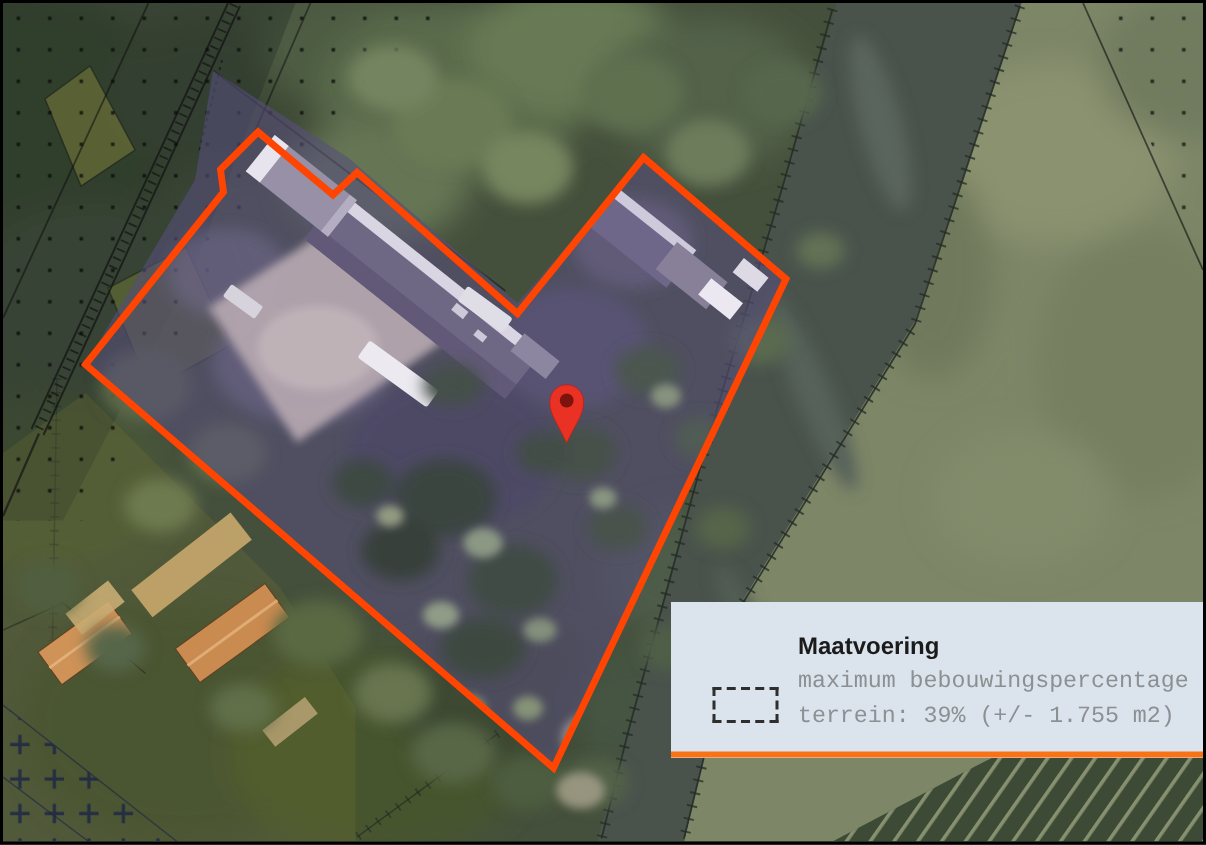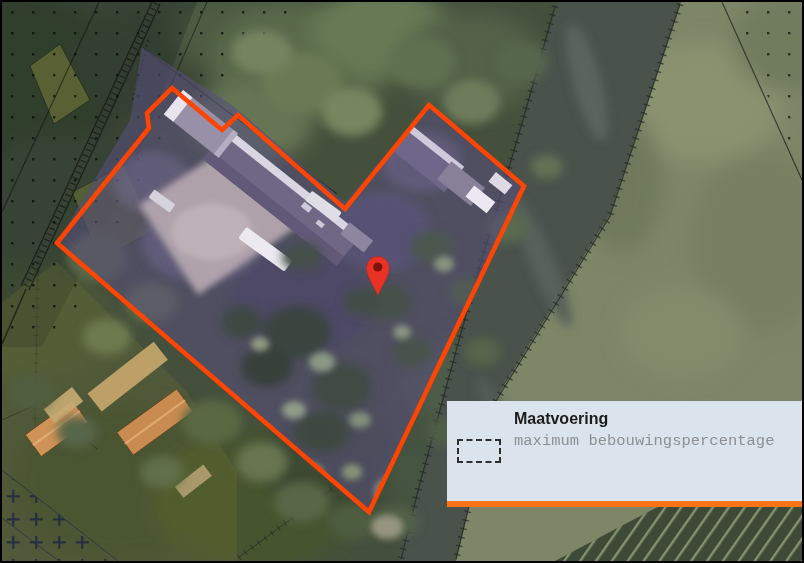--- a/index.html
+++ b/index.html
@@ -15,22 +15,22 @@
 }
 html,body{margin:0;padding:0;background:#222;}
 .frame{
   position:relative;width:804px;height:563px;box-sizing:border-box;
   border:2px solid #000;overflow:hidden;background:#45503c;
   font-family:"Liberation Sans",sans-serif;
 }
 .map-svg{position:absolute;left:0;top:0;width:800px;height:559px;display:block;}
 .legend{
   position:absolute;left:445px;top:399px;right:0;height:100px;
-  background:var(--color-panel_bg);border-bottom:6px solid #f97316;
-  display:flex;align-items:flex-start;z-index:5;
+  background:var(--color-panel_bg);border-bottom:4px solid #f97316;
+  display:flex;align-items:center;z-index:5;padding-left:18px;
 }
 .legend-iconbox{margin:38px 0 0 10px;flex:0 0 auto;}
 .dashed-rect{width:40px;height:20px;border:2.5px dashed #2e2e2e;}
 .legend-text{margin-left:13px;padding-top:6px;min-width:0;}
 .legend-title{font-size:16px;line-height:23px;font-weight:700;color:var(--color-panel_title);}
 .legend-line{font-size:15.5px;line-height:23px;color:var(--color-panel_text);font-family:Liberation Mono, monospace;}
 </style>
 </head>
 <body>
 
@@ -291,15 +291,16 @@
   </g>
 </svg>
 
 <div class="legend">
   <div class="legend-iconbox">
     <div class="dashed-rect"></div>
   </div>
   <div class="legend-text">
     <div class="legend-title">Maatvoering</div>
     <div class="legend-line">maximum bebouwingspercentage</div>
+    <div class="legend-line">terrein: 39% (+/- 1.755 m2)</div>
   </div>
 </div>
 </div>
 
 </body></html>

